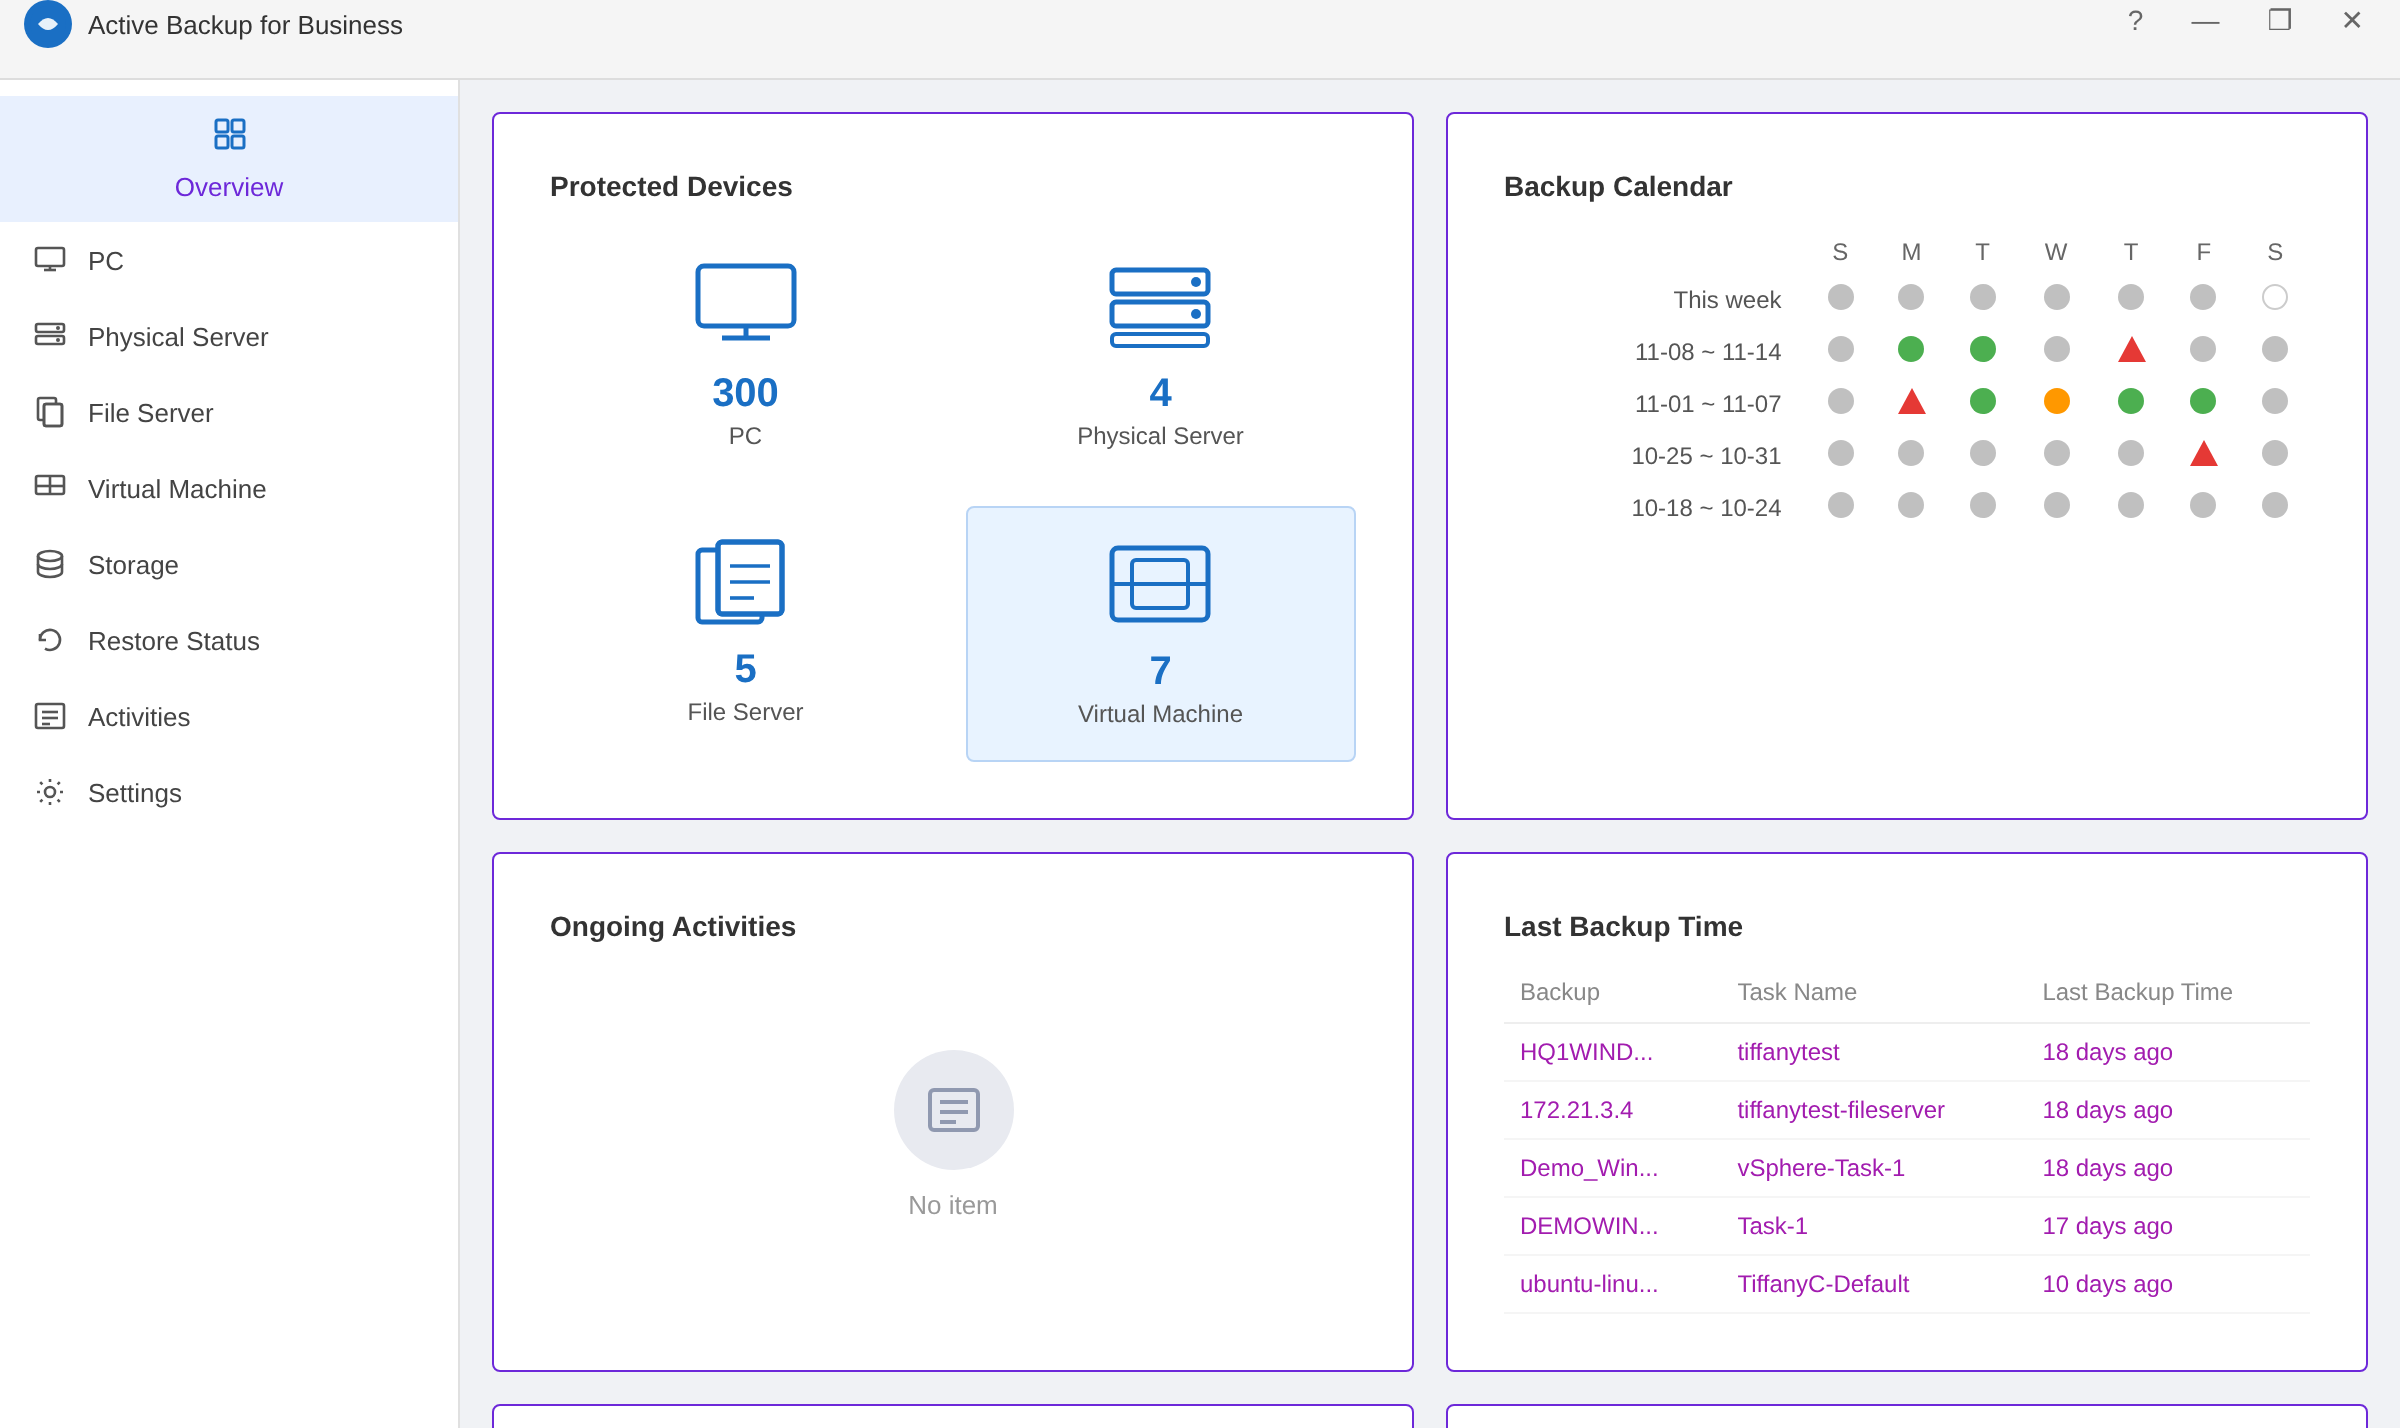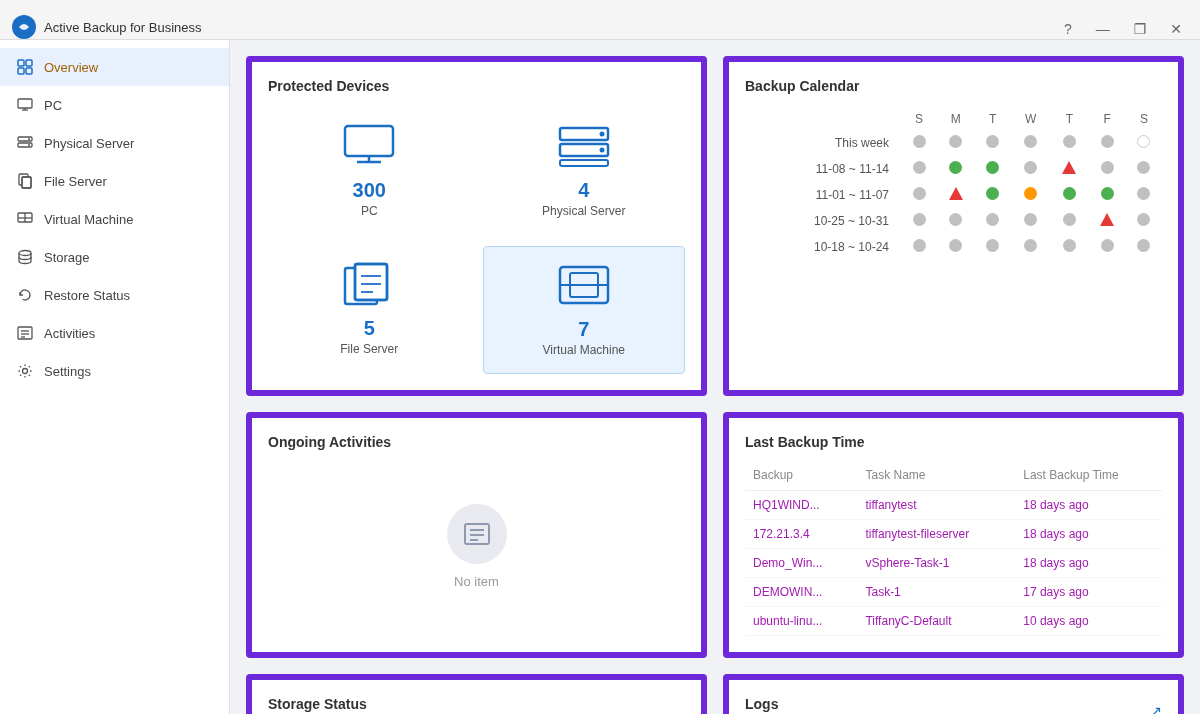--- a/index.html
+++ b/index.html
@@ -4,21 +4,21 @@
   <style>
     * { box-sizing: border-box; margin: 0; padding: 0; }
     body { font-family: -apple-system, BlinkMacSystemFont, 'Segoe UI', sans-serif; font-size: 13px; background: #f0f0f0; color: #333; width: 1200px; height: 714px; overflow: hidden; }
 
     
     .titlebar {
       height: 40px;
       background: #f5f5f5;
       border-bottom: 1px solid #ddd;
       display: flex;
-      align-items: flex-end;
+      align-items: flex-start;
       padding: 0 12px;
       justify-content: space-between;
     }
     .titlebar-left { display: flex; align-items: center; gap: 8px; }
     .titlebar-logo { width: 24px; height: 24px; background: #1a6fc4; border-radius: 50%; display: flex; align-items: center; justify-content: center; color: white; font-size: 12px; font-weight: bold; }
     .titlebar-title { font-size: 13px; font-weight: 500; color: #333; }
     .titlebar-right { display: flex; align-items: center; gap: 12px; color: #666; }
     .titlebar-btn { cursor: pointer; font-size: 14px; color: #666; background: none; border: none; padding: 2px 6px; }
 
     
@@ -33,32 +33,32 @@
     }
     .sidebar-item {
       display: flex;
       align-items: center;
       gap: 10px;
       padding: 10px 16px;
       cursor: pointer;
       color: #444;
       font-size: 13px;
     }
-    .sidebar-item.active { background: #e8f0fe; color: #a16207; font-weight: 500; }
+    .sidebar-item.active { background: #e8f0fe; color: #6d28d9; font-weight: 500; flex-direction: column; }
     .sidebar-item .icon { width: 18px; height: 18px; display: flex; align-items: center; justify-content: center; flex-shrink: 0; }
 
     
     .main { flex: 1; background: #f0f2f5; padding: 16px; overflow-y: auto; display: grid; grid-template-columns: 1fr 1fr; grid-template-rows: auto auto auto; gap: 16px; }
 
     
     .card {
       background: #fff;
       border-radius: 4px;
-      border: 6px solid #6d28d9;
-      padding: 16px;
+      border: 1px solid #6d28d9;
+      padding: 28px;
     }
     .card-title { font-size: 14px; font-weight: 600; color: #333; margin-bottom: 14px; }
 
     
     .protected-devices { grid-column: 1; grid-row: 1; }
     .devices-grid { display: grid; grid-template-columns: 1fr 1fr; gap: 12px; }
     .device-item {
       display: flex;
       flex-direction: column;
       align-items: center;

